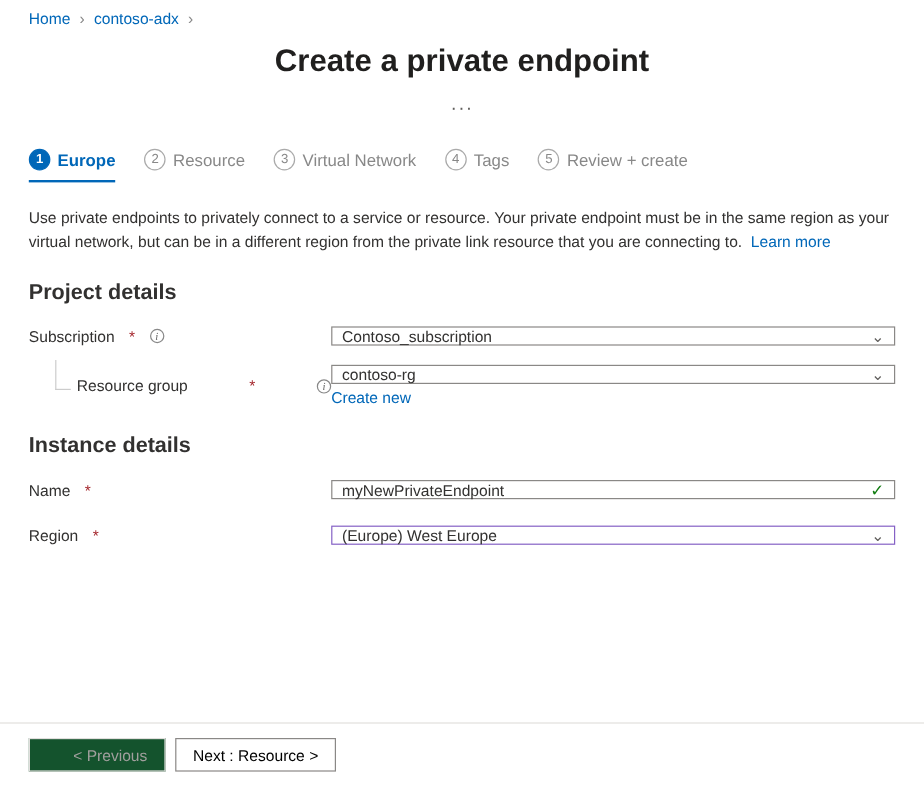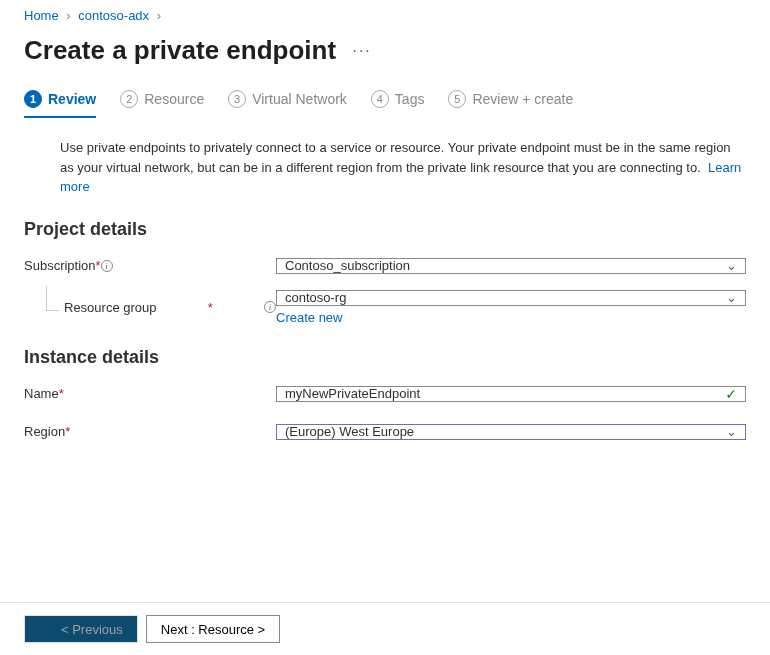--- a/index.html
+++ b/index.html
@@ -16,20 +16,21 @@
       padding: 8px 24px;
       font-size: 13px;
     }
     .breadcrumb a { color: #0067b8; text-decoration: none; }
     .breadcrumb .sep { color: #888; margin: 0 4px; }
     .page-title-row {
       padding: 4px 24px 18px;
       display: flex;
       align-items: center;
       gap: 16px;
+      flex-direction: column;
     }
     .page-title {
       font-size: 26px;
       font-weight: 600;
       color: #201f1e;
     }
     .title-ellipsis { color: #605e5c; font-size: 16px; letter-spacing: 1px; }
     .tabs {
       display: flex;
       gap: 24px;
@@ -66,21 +67,20 @@
       border-color: #0067b8;
       color: #fff;
     }
     .content {
       padding: 20px 24px 0;
     }
     .intro {
       font-size: 13px;
       line-height: 1.5;
       color: #323130;
-      margin-left: 36px;
     }
     .intro a { color: #0067b8; text-decoration: none; }
     .section-heading {
       font-size: 18px;
       font-weight: 600;
       margin-top: 22px;
       margin-bottom: 12px;
     }
     .form-row {
       display: flex;
@@ -100,21 +100,21 @@
       top: -14px;
       width: 12px;
       height: 24px;
       border-left: 1px solid #ccc;
       border-bottom: 1px solid #ccc;
     }
     .label-col {
       width: 252px;
       display: flex;
       align-items: center;
-      gap: 0;
+      gap: 12px;
       font-size: 13px;
       color: #323130;
     }
     .req { color: #a4262c; }
     .info-icon {
       width: 12px; height: 12px;
       border: 1px solid #888;
       border-radius: 50%;
       display: inline-flex;
       align-items: center;
@@ -165,21 +165,21 @@
     }
     .btn {
       height: 28px;
       padding: 0 14px;
       font-size: 13px;
       border: 1px solid #8a8886;
       background: #fff;
       cursor: pointer;
     }
     .btn.disabled {
-      background: #0c4a6e;
+      background: #14532d;
       color: #a19f9d;
       border-color: #e1dfdd;
       cursor: default;
       padding-left: 36px;
     }
   </style>
 </head>
 <body>
 
 <div class="breadcrumb">
@@ -190,21 +190,21 @@
 </div>
 
 <div class="page-title-row">
   <h1 class="page-title">Create a private endpoint</h1>
   <span class="title-ellipsis">···</span>
 </div>
 
 <div class="tabs">
   <div class="tab active">
     <span class="step-num">1</span>
-    <span>Review</span>
+    <span>Europe</span>
   </div>
   <div class="tab">
     <span class="step-num">2</span>
     <span>Resource</span>
   </div>
   <div class="tab">
     <span class="step-num">3</span>
     <span>Virtual Network</span>
   </div>
   <div class="tab">

